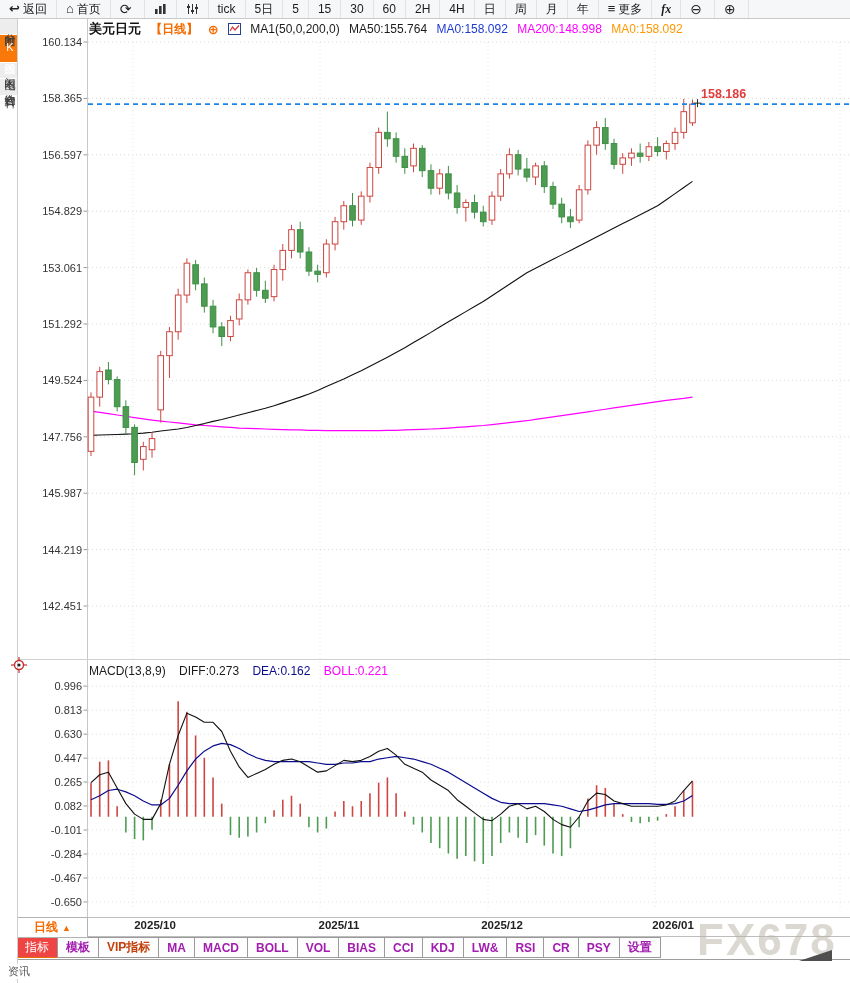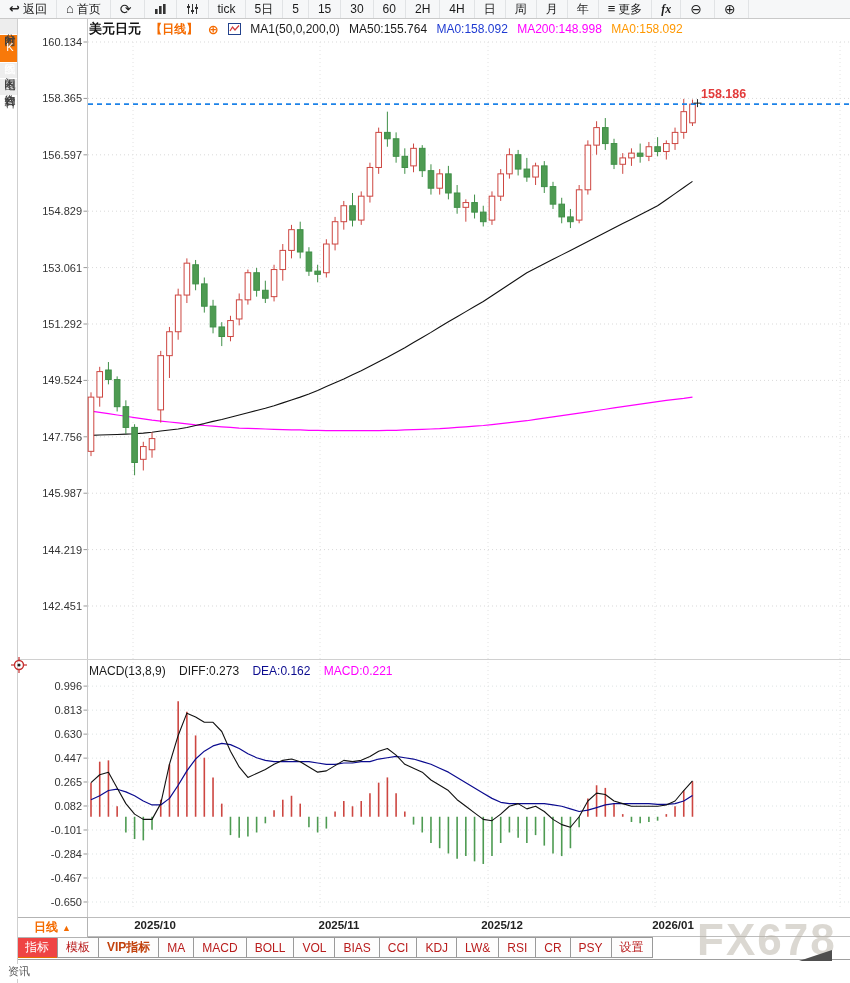--- a/index.html
+++ b/index.html
@@ -39,21 +39,21 @@
   
   .hline{position:absolute;left:0;width:850px;height:0;border-top:1px solid #bdbdbd;z-index:18;}
   .period-box{position:absolute;left:17px;top:917px;width:69px;height:19px;border:1px solid #b3b3b3;
               background:#fff;z-index:22;display:flex;align-items:center;justify-content:center;
               font-size:12px;font-weight:bold;color:#f56b00;cursor:pointer;}
   .period-box .arr{font-size:9px;margin-left:4px;}
   .x-labels{position:absolute;left:0;top:919px;width:850px;height:16px;z-index:19;}
   .x-label{position:absolute;transform:translateX(-50%);font-size:11.5px;font-weight:bold;color:#222;}
   .tabbar{position:absolute;left:17px;top:937px;height:21px;display:flex;z-index:21;}
   .tab{border:1px solid #9a9a9a;margin-left:-1px;background:#fdfdfd;font-size:12px;
-       padding:0 8px;display:flex;align-items:center;color:#b91c1c;cursor:pointer;white-space:nowrap;}
+       padding:0 8px;display:flex;align-items:center;color:#a21caf;cursor:pointer;white-space:nowrap;font-weight:bold;}
   .tab.active{background:#ef4444;border-color:#e66f00;color:#fff;font-weight:normal;}
   .tab.vip{color:#c2410c;font-weight:bold;}
   .watermark{position:absolute;left:697px;top:915px;font-size:44px;font-weight:bold;
              letter-spacing:2px;color:#b9b2a6;opacity:0.5;z-index:35;pointer-events:none;}
   .corner-tri{position:absolute;left:799px;top:950px;width:33px;height:11px;background:#4f4f4f;
               clip-path:polygon(100% 0,100% 100%,0 100%);z-index:36;}
   #chart-svg{position:absolute;left:0;top:0;z-index:10;}
 </style>
 </head>
 <body>
@@ -454,21 +454,21 @@
     <span>MA50:155.764</span>
     <span class="blue">MA0:158.092</span>
     <span class="magenta">MA200:148.998</span>
     <span class="orange2">MA0:158.092</span>
   </div>
 
   <div class="macd-header">
     <span>MACD(13,8,9)</span>
     <span>DIFF:0.273</span>
     <span class="navy">DEA:0.162</span>
-    <span class="magenta">MACD:0.221</span>
+    <span class="magenta">BOLL:0.221</span>
   </div>
 
   <div class="crosshair-ic">
     <svg width="18" height="18">
       <circle cx="9" cy="9" r="4.5" fill="none" stroke="#c62f2f" stroke-width="1.4"></circle>
       <circle cx="9" cy="9" r="1.6" fill="#222"></circle>
       <line x1="9" y1="1" x2="9" y2="4" stroke="#c62f2f" stroke-width="1.2"></line>
       <line x1="9" y1="14" x2="9" y2="17" stroke="#c62f2f" stroke-width="1.2"></line>
       <line x1="1" y1="9" x2="4" y2="9" stroke="#c62f2f" stroke-width="1.2"></line>
       <line x1="14" y1="9" x2="17" y2="9" stroke="#c62f2f" stroke-width="1.2"></line>

